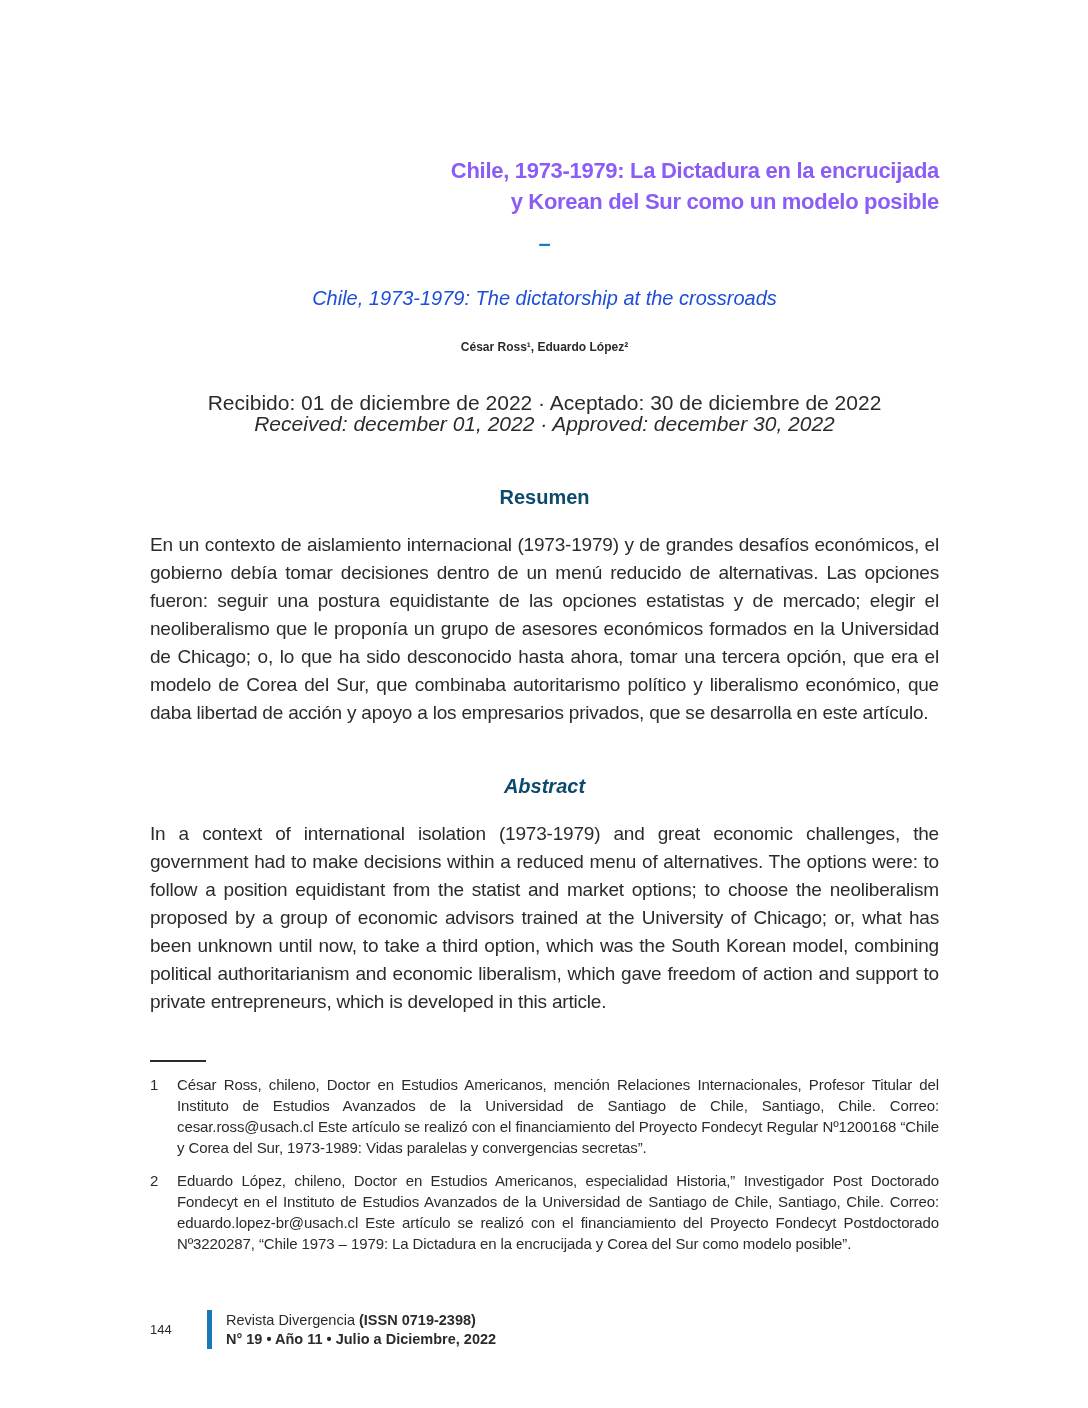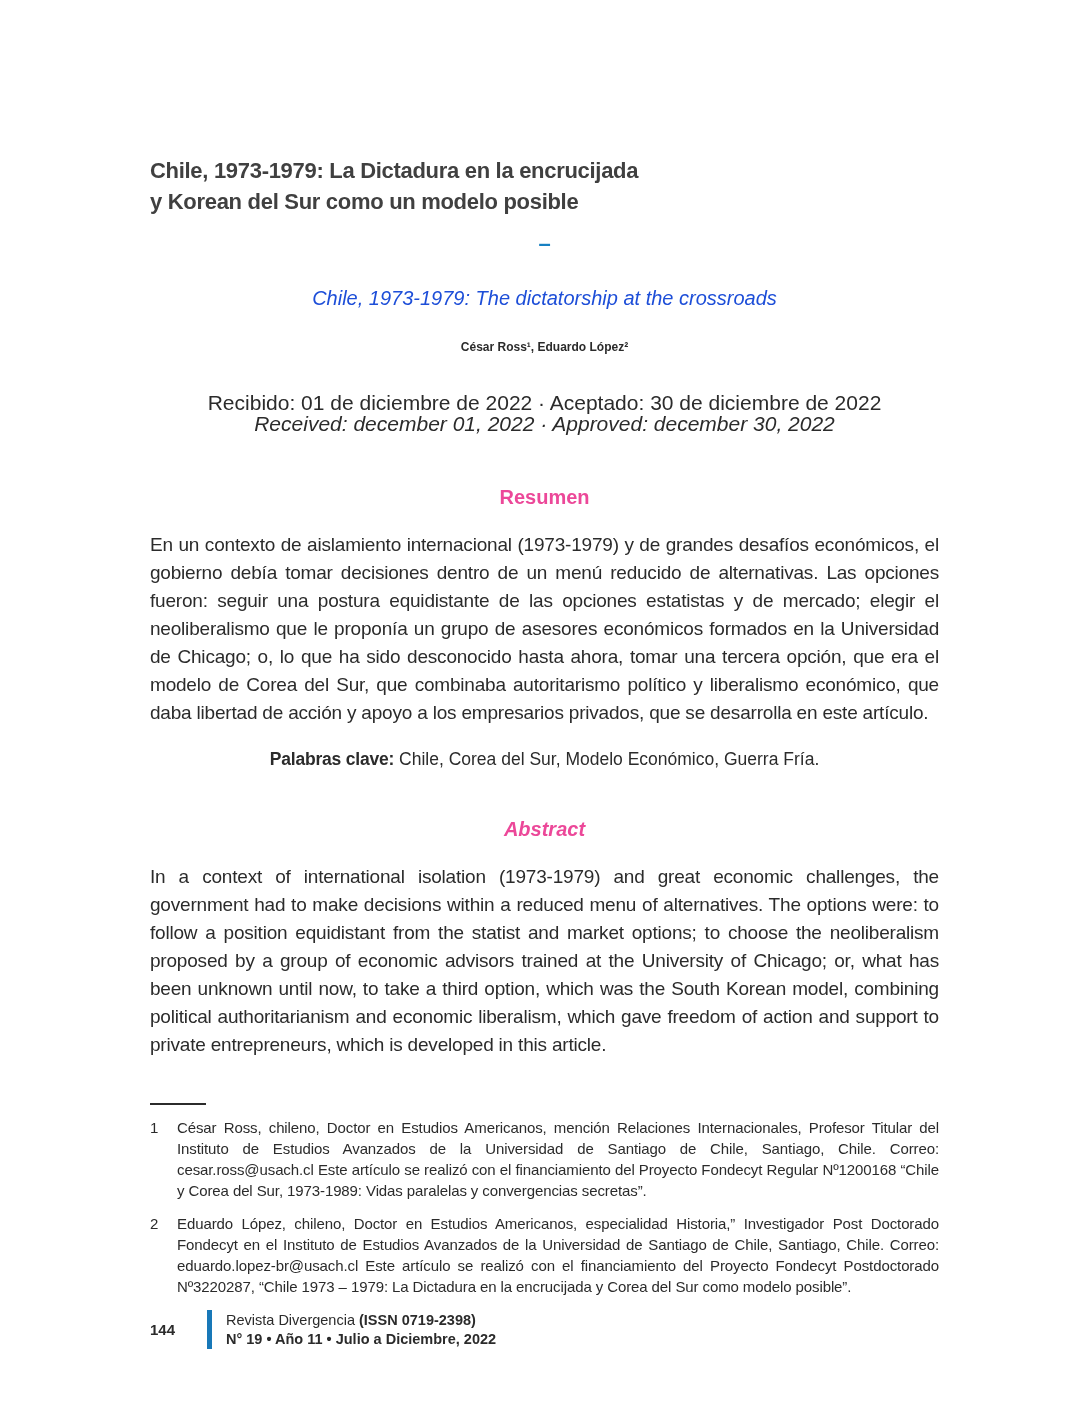--- a/index.html
+++ b/index.html
@@ -11,26 +11,26 @@
     position:relative;
     overflow:hidden;
   }
   .content {
     position:absolute;
     left:150px; top:155px;
     width:789px;
   }
   .title-es {
     margin:0;
-    color:#404040;
+    color:#8b5cf6;
     font-weight:bold;
     font-size:22px;
     line-height:31px;
     letter-spacing:-0.3px;
-    text-align:left;
+    text-align:right;
   }
   .title-sep {
     color:#1780c2;
     font-weight:bold;
     font-size:22px;
     line-height:22px;
     text-align:center;
     margin-top:16px;
   }
   .title-en {
@@ -48,21 +48,21 @@
     margin-top:27px;
   }
   .dates {
     text-align:center;
     font-size:21px;
     line-height:21px;
     margin-top:38px;
   }
   .dates .en { font-style:italic; }
   .section-heading {
-    color:#ec4899;
+    color:#0c4a6e;
     font-weight:bold;
     font-size:20px;
     text-align:center;
     margin:0;
   }
   .resumen-heading { margin-top:52px; }
   .abstract-heading { margin-top:48px;font-style:italic; }
   .abstract-body {
     font-size:19px;
     line-height:28px;
@@ -91,22 +91,22 @@
   }
   .fn-num { flex:none; width:27px; }
   .fn-text { text-align:justify; }
   .footer {
     position:absolute;
     left:150px; top:1310px;
     display:flex;
     align-items:center;
   }
   .page-num {
-    font-weight:bold;
-    font-size:15px;
+    font-weight:normal;
+    font-size:13px;
     width:43px;
   }
   .footer-bar {
     width:5px; height:39px;
     background:#1878b8;
     margin:0 14px 0 14px;
   }
   .footer-text {
     font-size:14.5px;
     line-height:19px;
@@ -133,24 +133,20 @@
 
   <div class="dates">
     <div class="es">Recibido: 01 de diciembre de 2022 · Aceptado: 30 de diciembre de 2022</div>
     <div class="en">Received: december 01, 2022 · Approved: december 30, 2022</div>
   </div>
 
   <h2 class="section-heading resumen-heading">Resumen</h2>
 
   <p class="abstract-body">En un contexto de aislamiento internacional (1973-1979) y de grandes desafíos económicos, el gobierno debía tomar decisiones dentro de un menú reducido de alternativas. Las opciones fueron: seguir una postura equidistante de las opciones estatistas y de mercado; elegir el neoliberalismo que le proponía un grupo de asesores económicos formados en la Universidad de Chicago; o, lo que ha sido desconocido hasta ahora, tomar una tercera opción, que era el modelo de Corea del Sur, que combinaba autoritarismo político y liberalismo económico, que daba libertad de acción y apoyo a los empresarios privados, que se desarrolla en este artículo.</p>
 
-  <div class="keywords">
-    <b>Palabras clave:</b>
-    <span>Chile, Corea del Sur, Modelo Económico, Guerra Fría.</span>
-  </div>
 
   <h2 class="section-heading abstract-heading">Abstract</h2>
 
   <p class="abstract-body">In a context of international isolation (1973-1979) and great economic challenges, the government had to make decisions within a reduced menu of alternatives. The options were: to follow a position equidistant from the statist and market options; to choose the neoliberalism proposed by a group of economic advisors trained at the University of Chicago; or, what has been unknown until now, to take a third option, which was the South Korean model, combining political authoritarianism and economic liberalism, which gave freedom of action and support to private entrepreneurs, which is developed in this article.</p>
 
 
   <hr class="fn-rule">
 
   <div class="footnote">
     <span class="fn-num">1</span>

